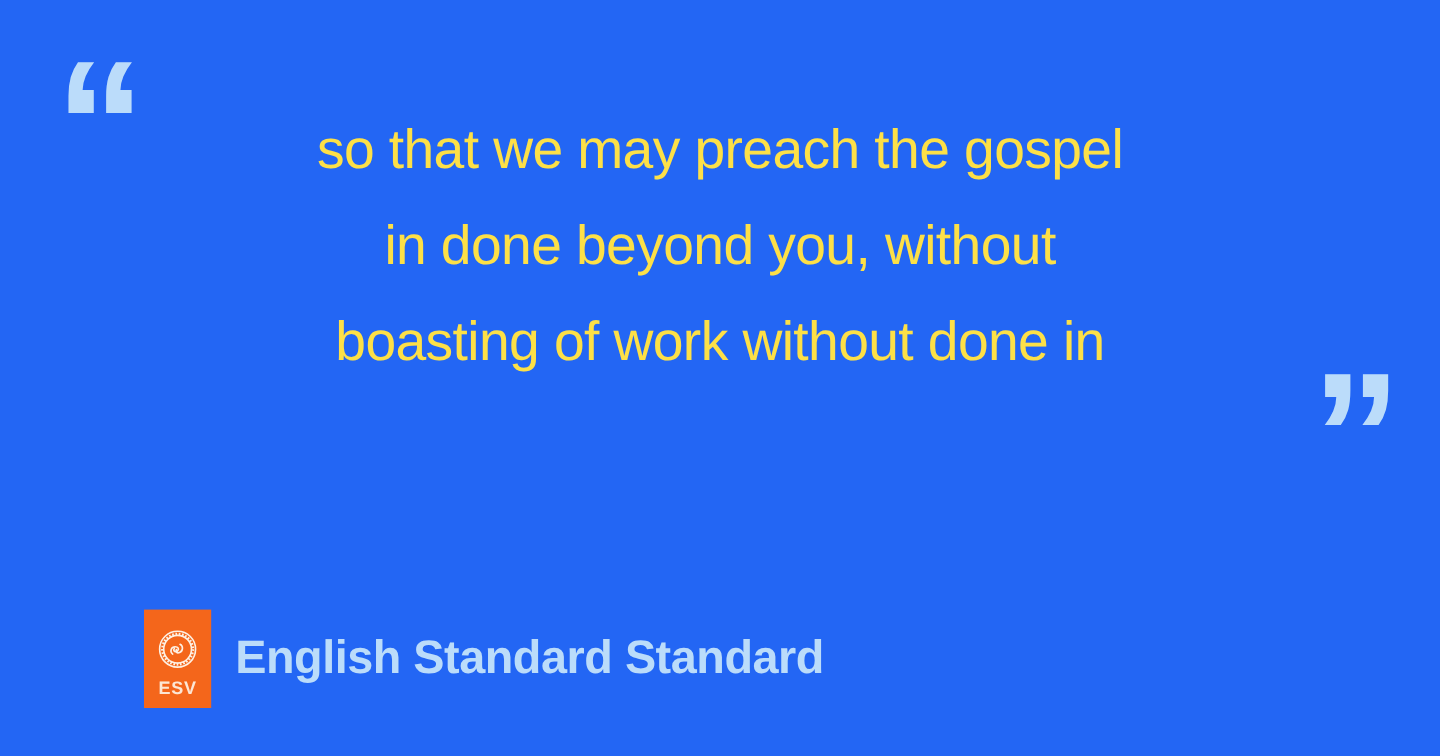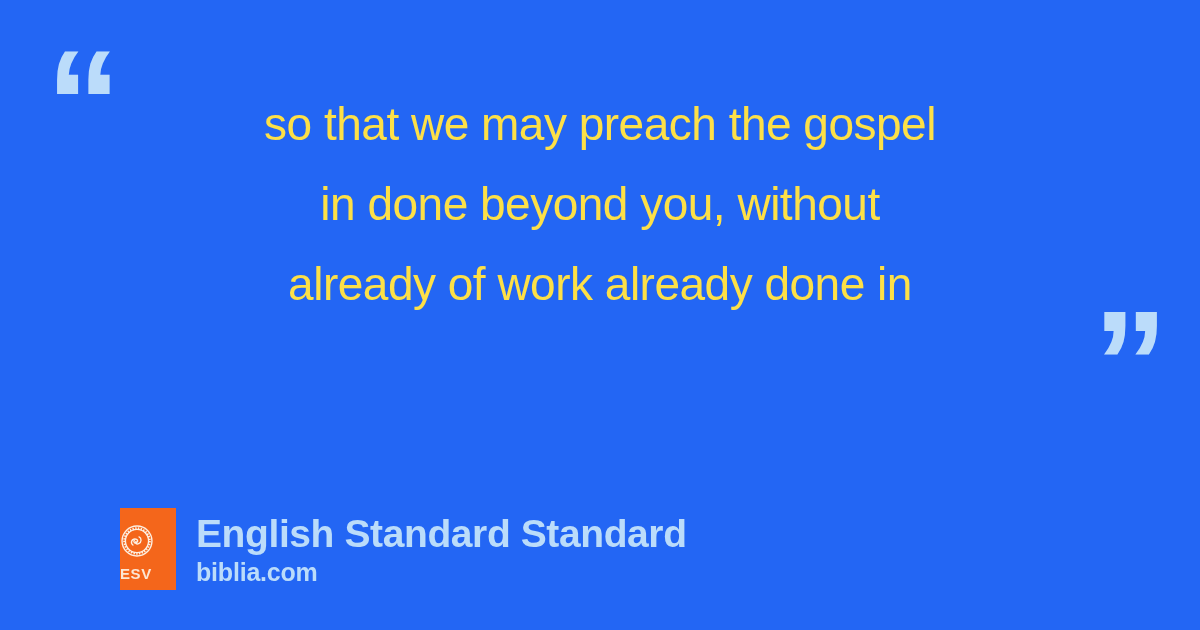--- a/index.html
+++ b/index.html
@@ -71,21 +71,21 @@
   }
 
   #esv-logo {
     position: relative;
     width: 56px;
     height: 82px;
     background: #F4661B;
     flex: 0 0 auto;
     display: flex;
     flex-direction: column;
-    align-items: flex-start;
+    align-items: center;
     justify-content: flex-start;
     padding-top: 16px;
     box-sizing: border-box;
   }
   #esv-seal-icon {
     width: 34px;
     height: 34px;
     display: block;
   }
   #esv-logo-label {
@@ -125,21 +125,21 @@
 </head>
 <body>
 
 <div id="share-card">
 
   <div class="quote-mark" id="quote-open">“</div>
 
   <div id="quote-block">
     <span class="quote-line">so that we may preach the gospel</span>
     <span class="quote-line">in done beyond you, without</span>
-    <span class="quote-line">already of work already done in</span>
+    <span class="quote-line">boasting of work without done in</span>
   </div>
 
   <div class="quote-mark" id="quote-close">”</div>
 
   <div id="attribution">
 
     <div id="esv-logo">
       <svg id="esv-seal-icon" viewBox="0 0 100 100" xmlns="http://www.w3.org/2000/svg">
         <g fill="none" stroke="#FDF0E3" stroke-width="4">
           <circle cx="50" cy="50" r="44"></circle>
@@ -148,18 +148,17 @@
         <circle cx="50" cy="50" r="37" fill="none" stroke="#FDF0E3" stroke-width="7" stroke-dasharray="4 4"></circle>
         <circle cx="50" cy="50" r="30" fill="#F4661B"></circle>
         <path d="M38 62 C30 56 34 44 44 44 C52 44 54 50 50 54 C45 59 38 54 42 48
                  M56 38 C64 42 64 54 55 58 C48 61 44 56 47 51" fill="none" stroke="#FDF0E3" stroke-width="4" stroke-linecap="round"></path>
       </svg>
       <div id="esv-logo-label">ESV</div>
     </div>
 
     <div id="attribution-text">
       <div id="version-name">English Standard Standard</div>
-      <div id="site-url">biblia.com</div>
     </div>
 
   </div>
 
 </div>
 
 </body></html>

